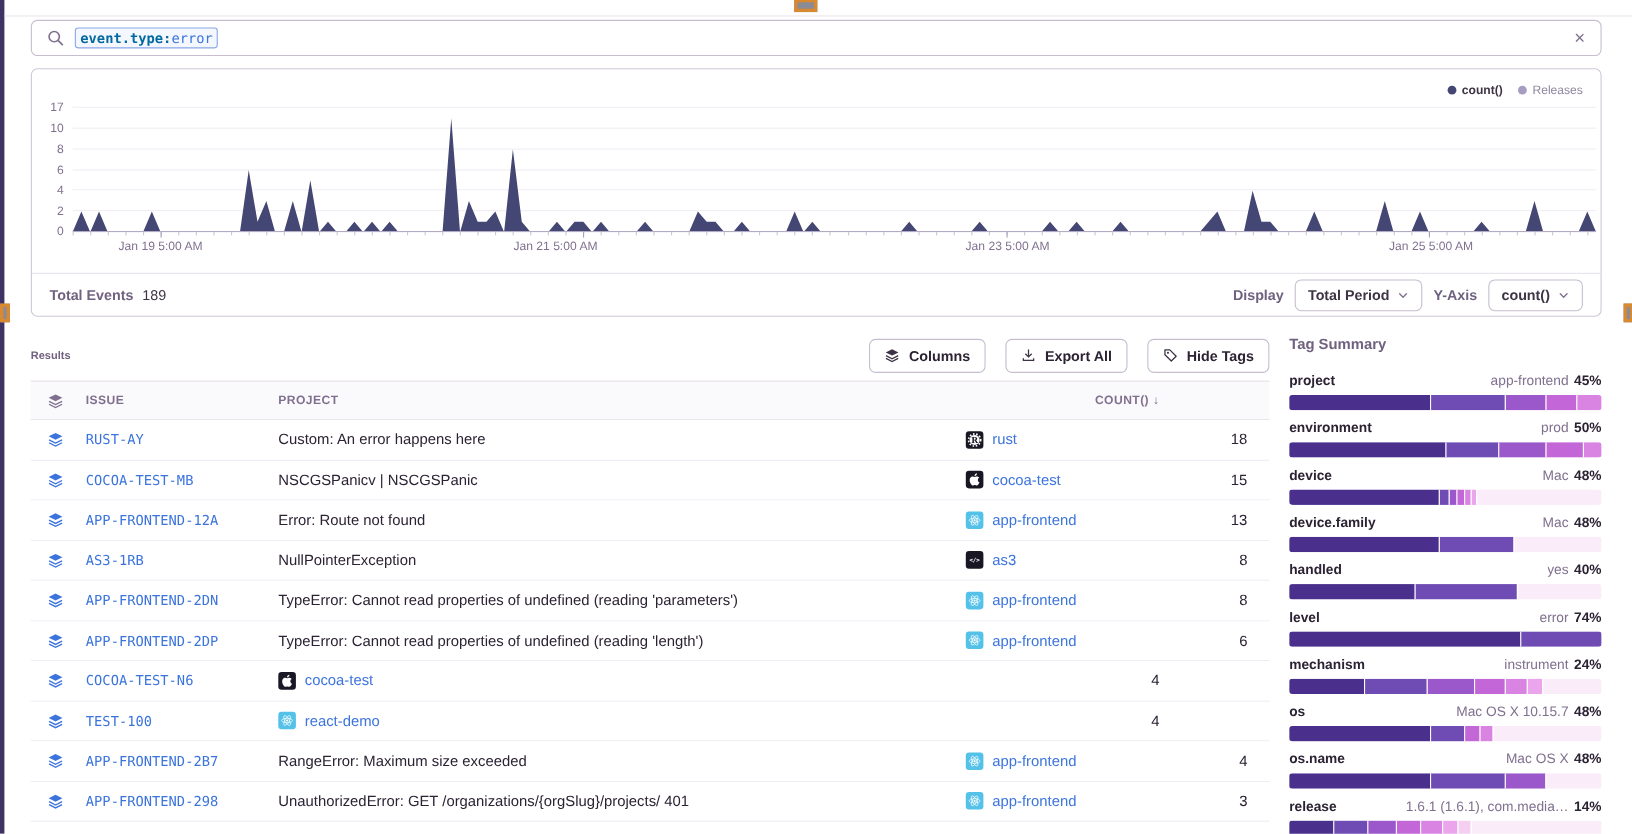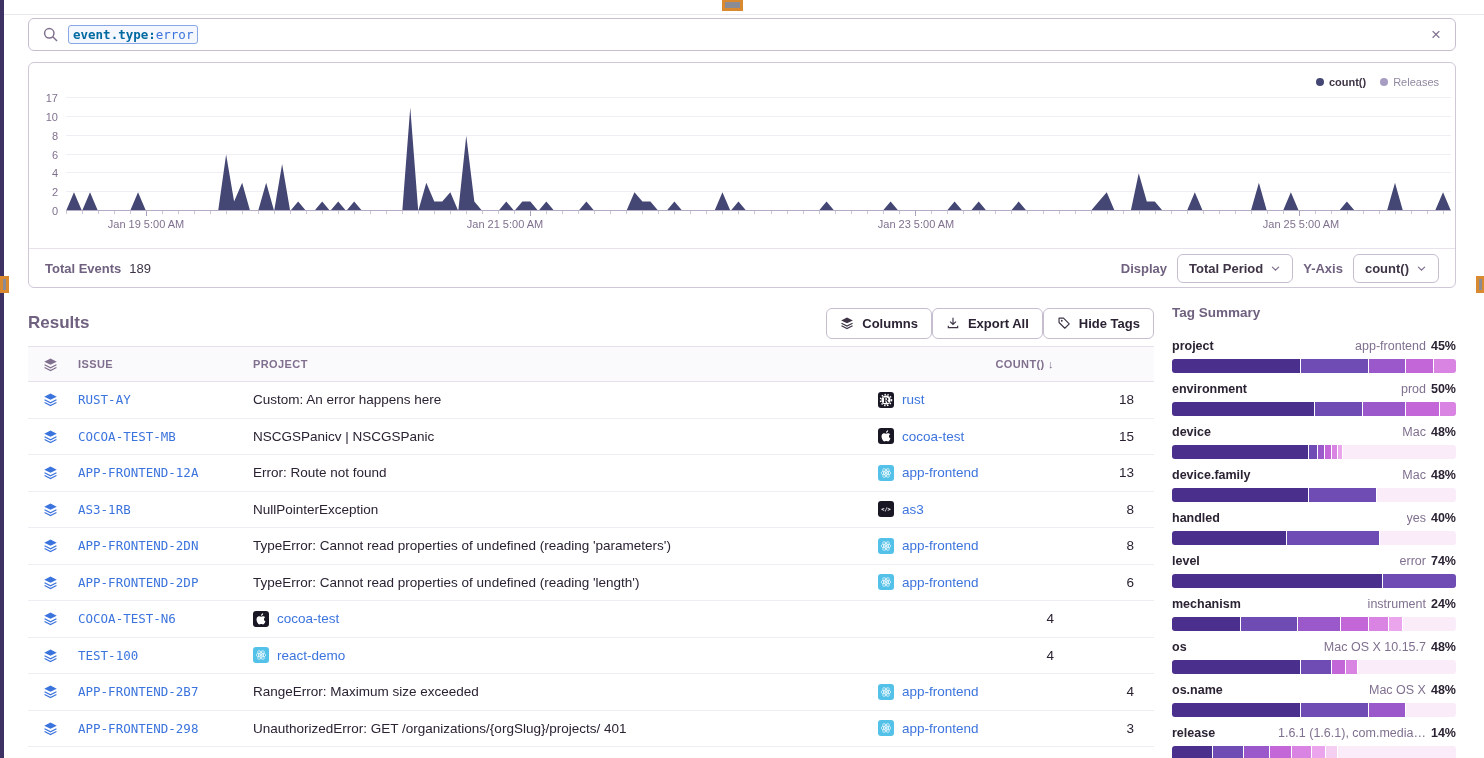--- a/index.html
+++ b/index.html
@@ -40,22 +40,22 @@
   .xlabel { position:absolute; top:155px; transform:translateX(-50%); font-size:11px; color:#80708f; white-space:nowrap; }
   #chart-footer { position:absolute; left:0; right:0; top:185px; bottom:0; border-top:1px solid #e7e1ec; display:flex; align-items:center; padding:0 16px; }
   .footer-label { font-size:13px; font-weight:bold; color:#6f617f; }
   .footer-value { font-size:13px; color:#3e3446; margin-left:8px; }
   .footer-controls { margin-left:auto; display:flex; align-items:center; gap:10px; }
   .select-btn { display:flex; align-items:center; gap:7px; height:29px; padding:0 11px; border:1px solid #c6becf; border-radius:6px; background:#fff; font-size:13px; font-weight:bold; color:#3e3446; font-family:inherit; cursor:pointer; }
   .select-btn svg { color:#80708f; }
 
   
   #results-header { position:absolute; left:28px; top:303px; width:1126px; height:40px; display:flex; align-items:center; }
-  #results-title { font-size:17px; font-weight:bold; color:#6f617f; }
-  .btn-row { margin-left:auto; display:flex; gap:0; }
+  #results-title { font-size:10px; font-weight:bold; color:#6f617f; }
+  .btn-row { margin-left:auto; display:flex; gap:18px; }
   .tool-btn { display:flex; align-items:center; gap:8px; height:31px; padding:0 13px; border:1px solid #c6becf; border-radius:6px; background:#fff; font-size:13px; font-weight:bold; color:#2b2233; font-family:inherit; cursor:pointer; }
   .tool-btn svg { width:14px; height:14px; color:#3e3446; }
 
   
   #table { position:absolute; left:28px; top:346px; width:1126px; }
   .thead { display:grid; grid-template-columns:44px 181px 1fr 196px 80px; align-items:center; height:36px; background:#faf9fb; border-top:1px solid #e7e1ec; border-bottom:1px solid #e7e1ec; color:#80708f; font-size:11px; font-weight:bold; letter-spacing:.4px; }
   .trow { display:grid; grid-template-columns:44px 181px 1fr 196px 80px; align-items:center; height:36.5px; border-bottom:1px solid #f0ecf3; background:#fff; }
   .c-icon { display:flex; justify-content:center; }
   .c-icon svg { width:15px; height:15px; }
   .stack-gray { color:#80708f; }

